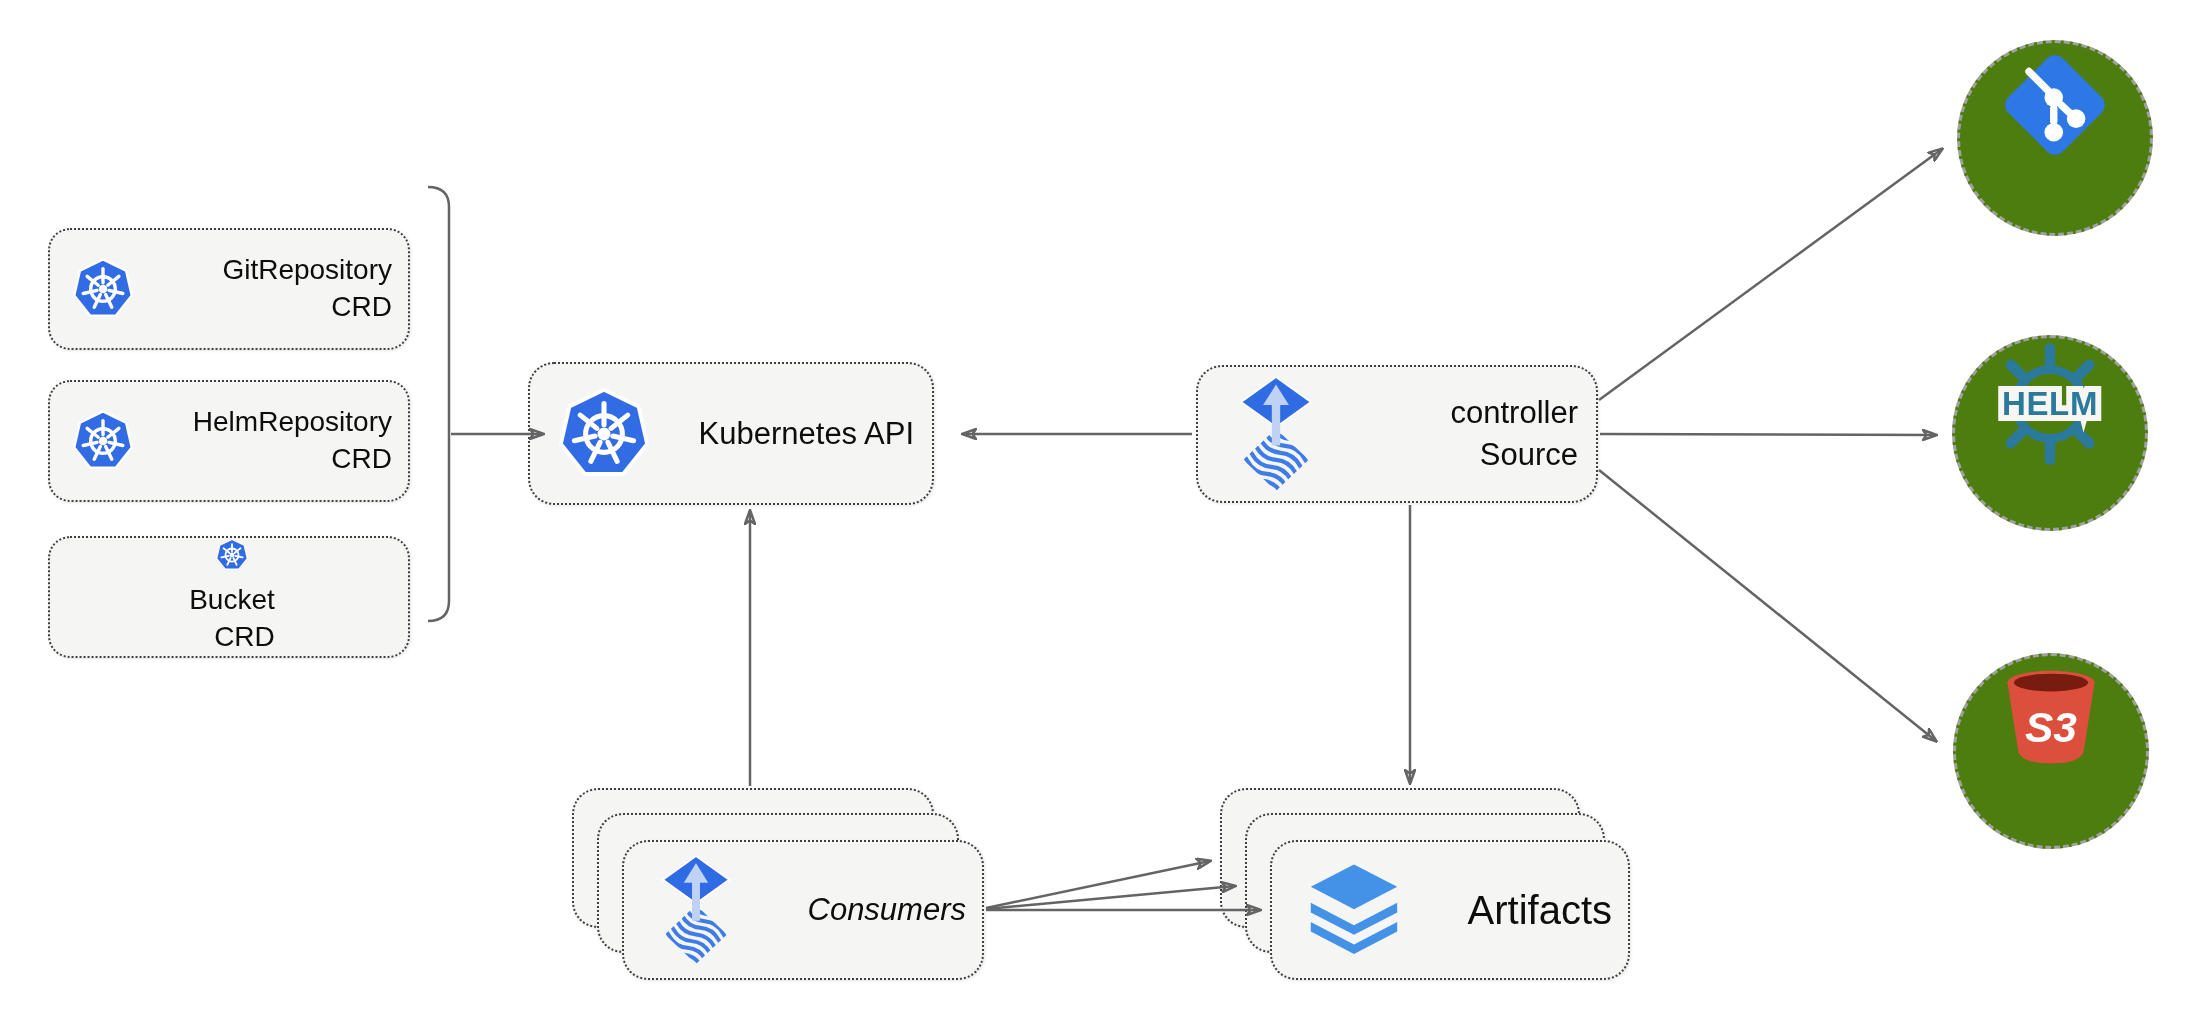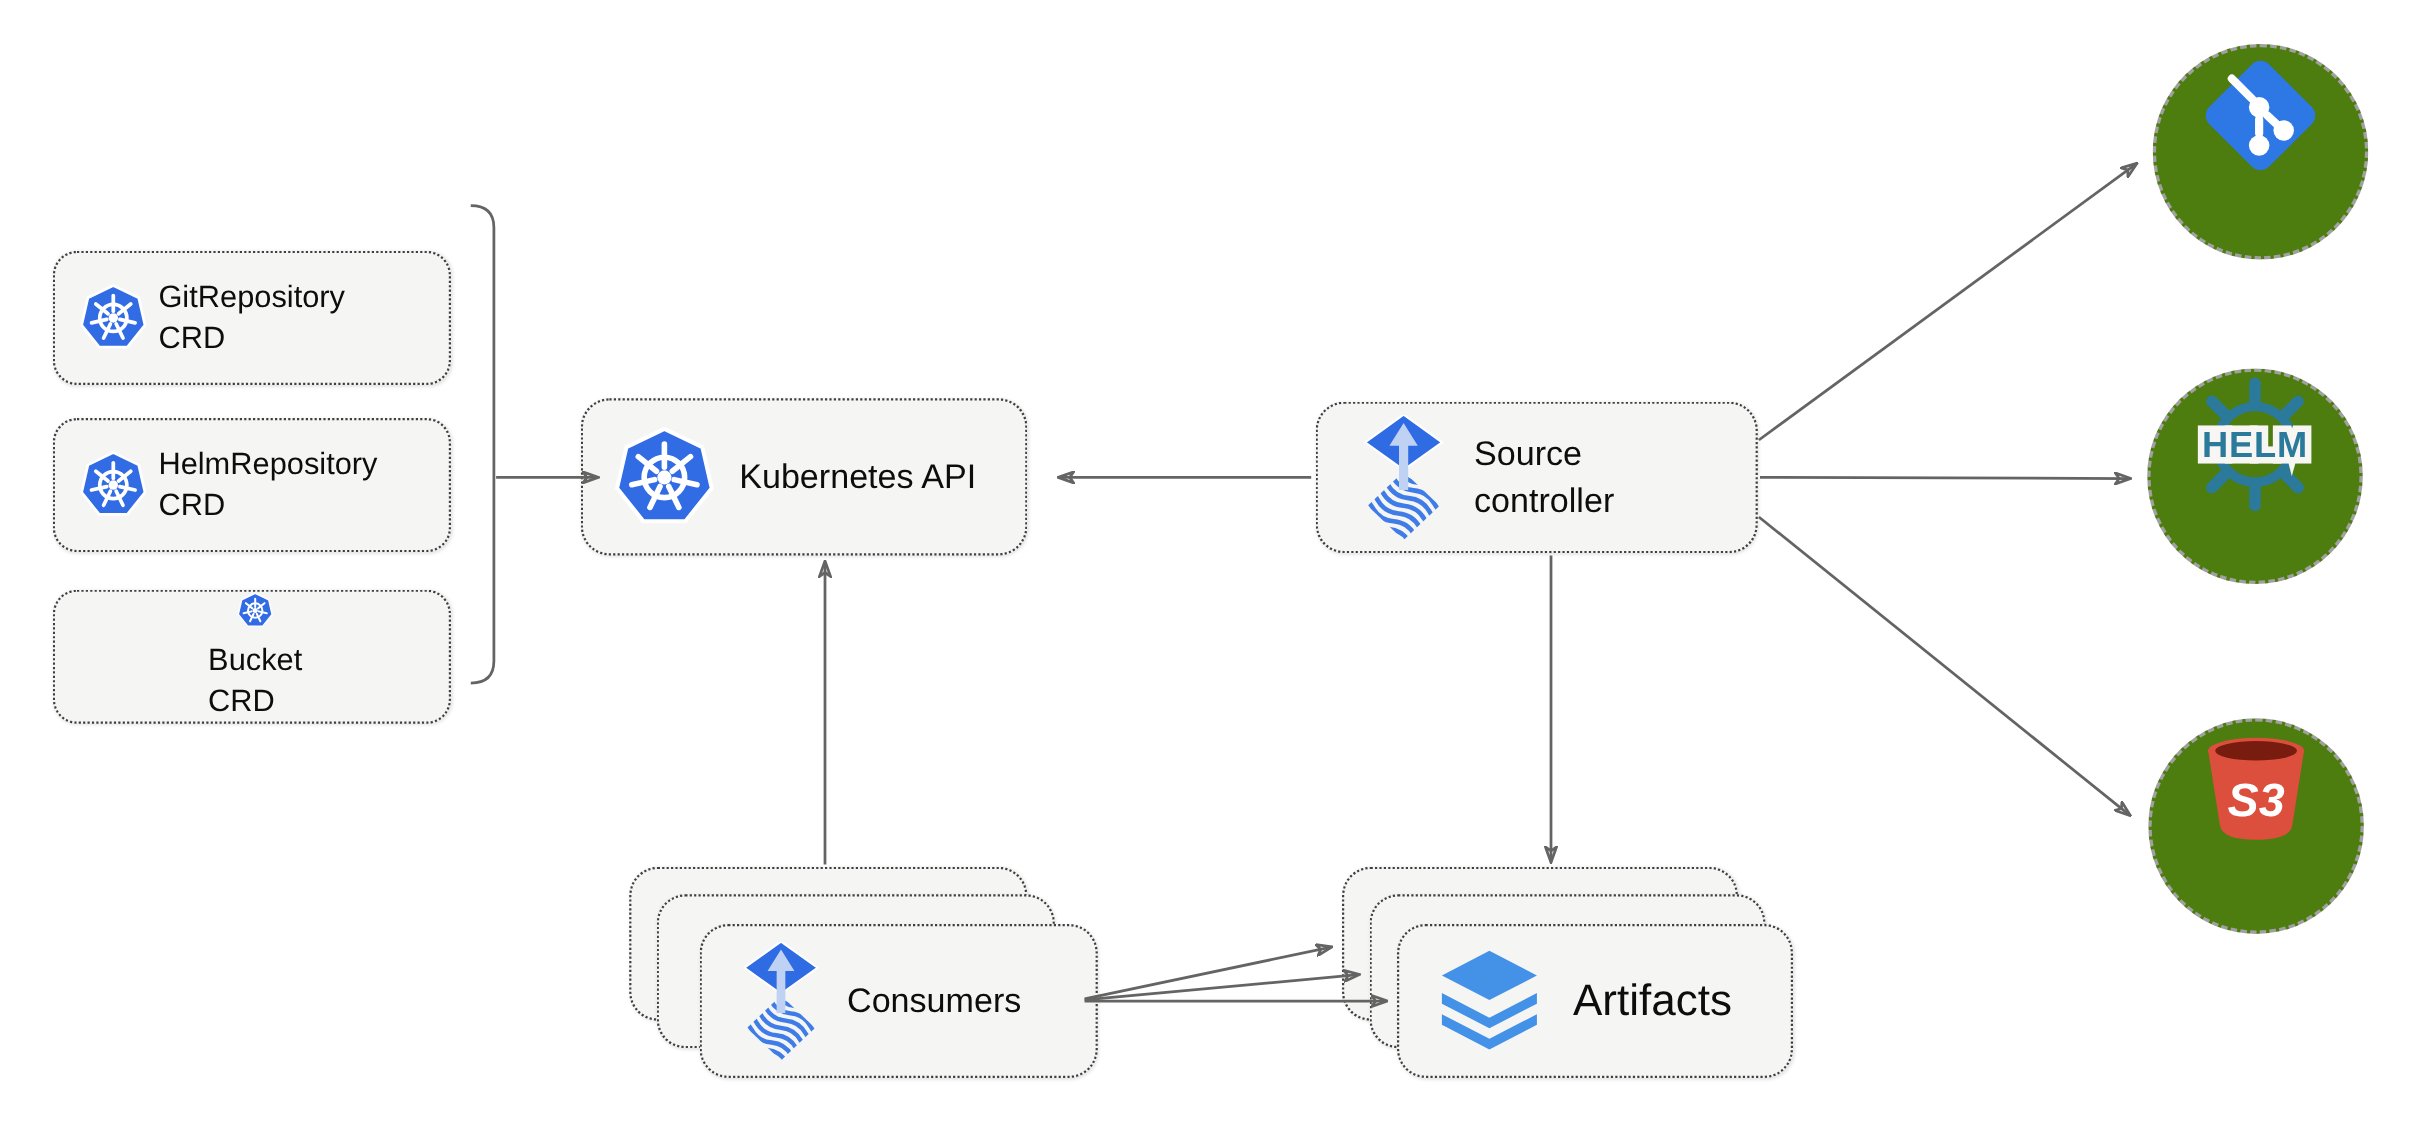--- a/index.html
+++ b/index.html
@@ -17,21 +17,21 @@
     background: #f5f5f4;
     border: 2px dotted #3f3f3f;
     border-radius: 26px;
     display: flex;
     align-items: center;
     box-shadow: 1px 1px 3px rgba(0,0,0,0.10);
     z-index: 3;
   }
   .node .label {
     flex: 1;
-    text-align: left;
+    text-align: right;
     color: #0d0d0d;
   }
   .crd { left: 48px; width: 362px; height: 122px; padding: 0 16px 0 22px; gap: 10px; border-radius: 22px; }
   .crd .label { font-size: 28px; line-height: 1.32; }
   .two-line span { display: block; }
   .stack-ghost {
     position: absolute;
     box-sizing: border-box;
     background: #f5f5f4;
     border: 2px dotted #3f3f3f;
@@ -177,28 +177,28 @@
         <use href="#sym-k8s"></use>
       </svg>
     <div class="label" style="font-size:31px;">Kubernetes API</div>
   </div>
 
   <div class="node" style="left:1196px; top:365px; width:402px; height:138px; padding:0 18px 0 40px; gap:26px;">
     <svg width="76" height="114">
         <use href="#sym-flux"></use>
       </svg>
     <div class="label two-line" style="font-size:31px; line-height:1.35;">
-      <span>Source</span>
-        <span>controller</span>
+      <span>controller</span>
+        <span>Source</span>
     </div>
   </div>
 
   <div class="stack-ghost z1" style="left:572px; top:788px; width:362px; height:140px;"></div>
   <div class="stack-ghost z2" style="left:597px; top:813px; width:362px; height:140px;"></div>
-  <div class="node" style="left:636px; top:840px; width:362px; height:140px; padding:0 16px 0 36px; gap:24px;">
+  <div class="node" style="left:622px; top:840px; width:362px; height:140px; padding:0 16px 0 36px; gap:24px;font-style:italic;">
     <svg width="72" height="108">
         <use href="#sym-flux"></use>
       </svg>
     <div class="label" style="font-size:31px;">Consumers</div>
   </div>
 
   <div class="stack-ghost z1" style="left:1220px; top:788px; width:360px; height:140px;"></div>
   <div class="stack-ghost z2" style="left:1245px; top:813px; width:360px; height:140px;"></div>
   <div class="node" style="left:1270px; top:840px; width:360px; height:140px; padding:0 16px 0 34px; gap:28px;">
     <svg width="96" height="92">

